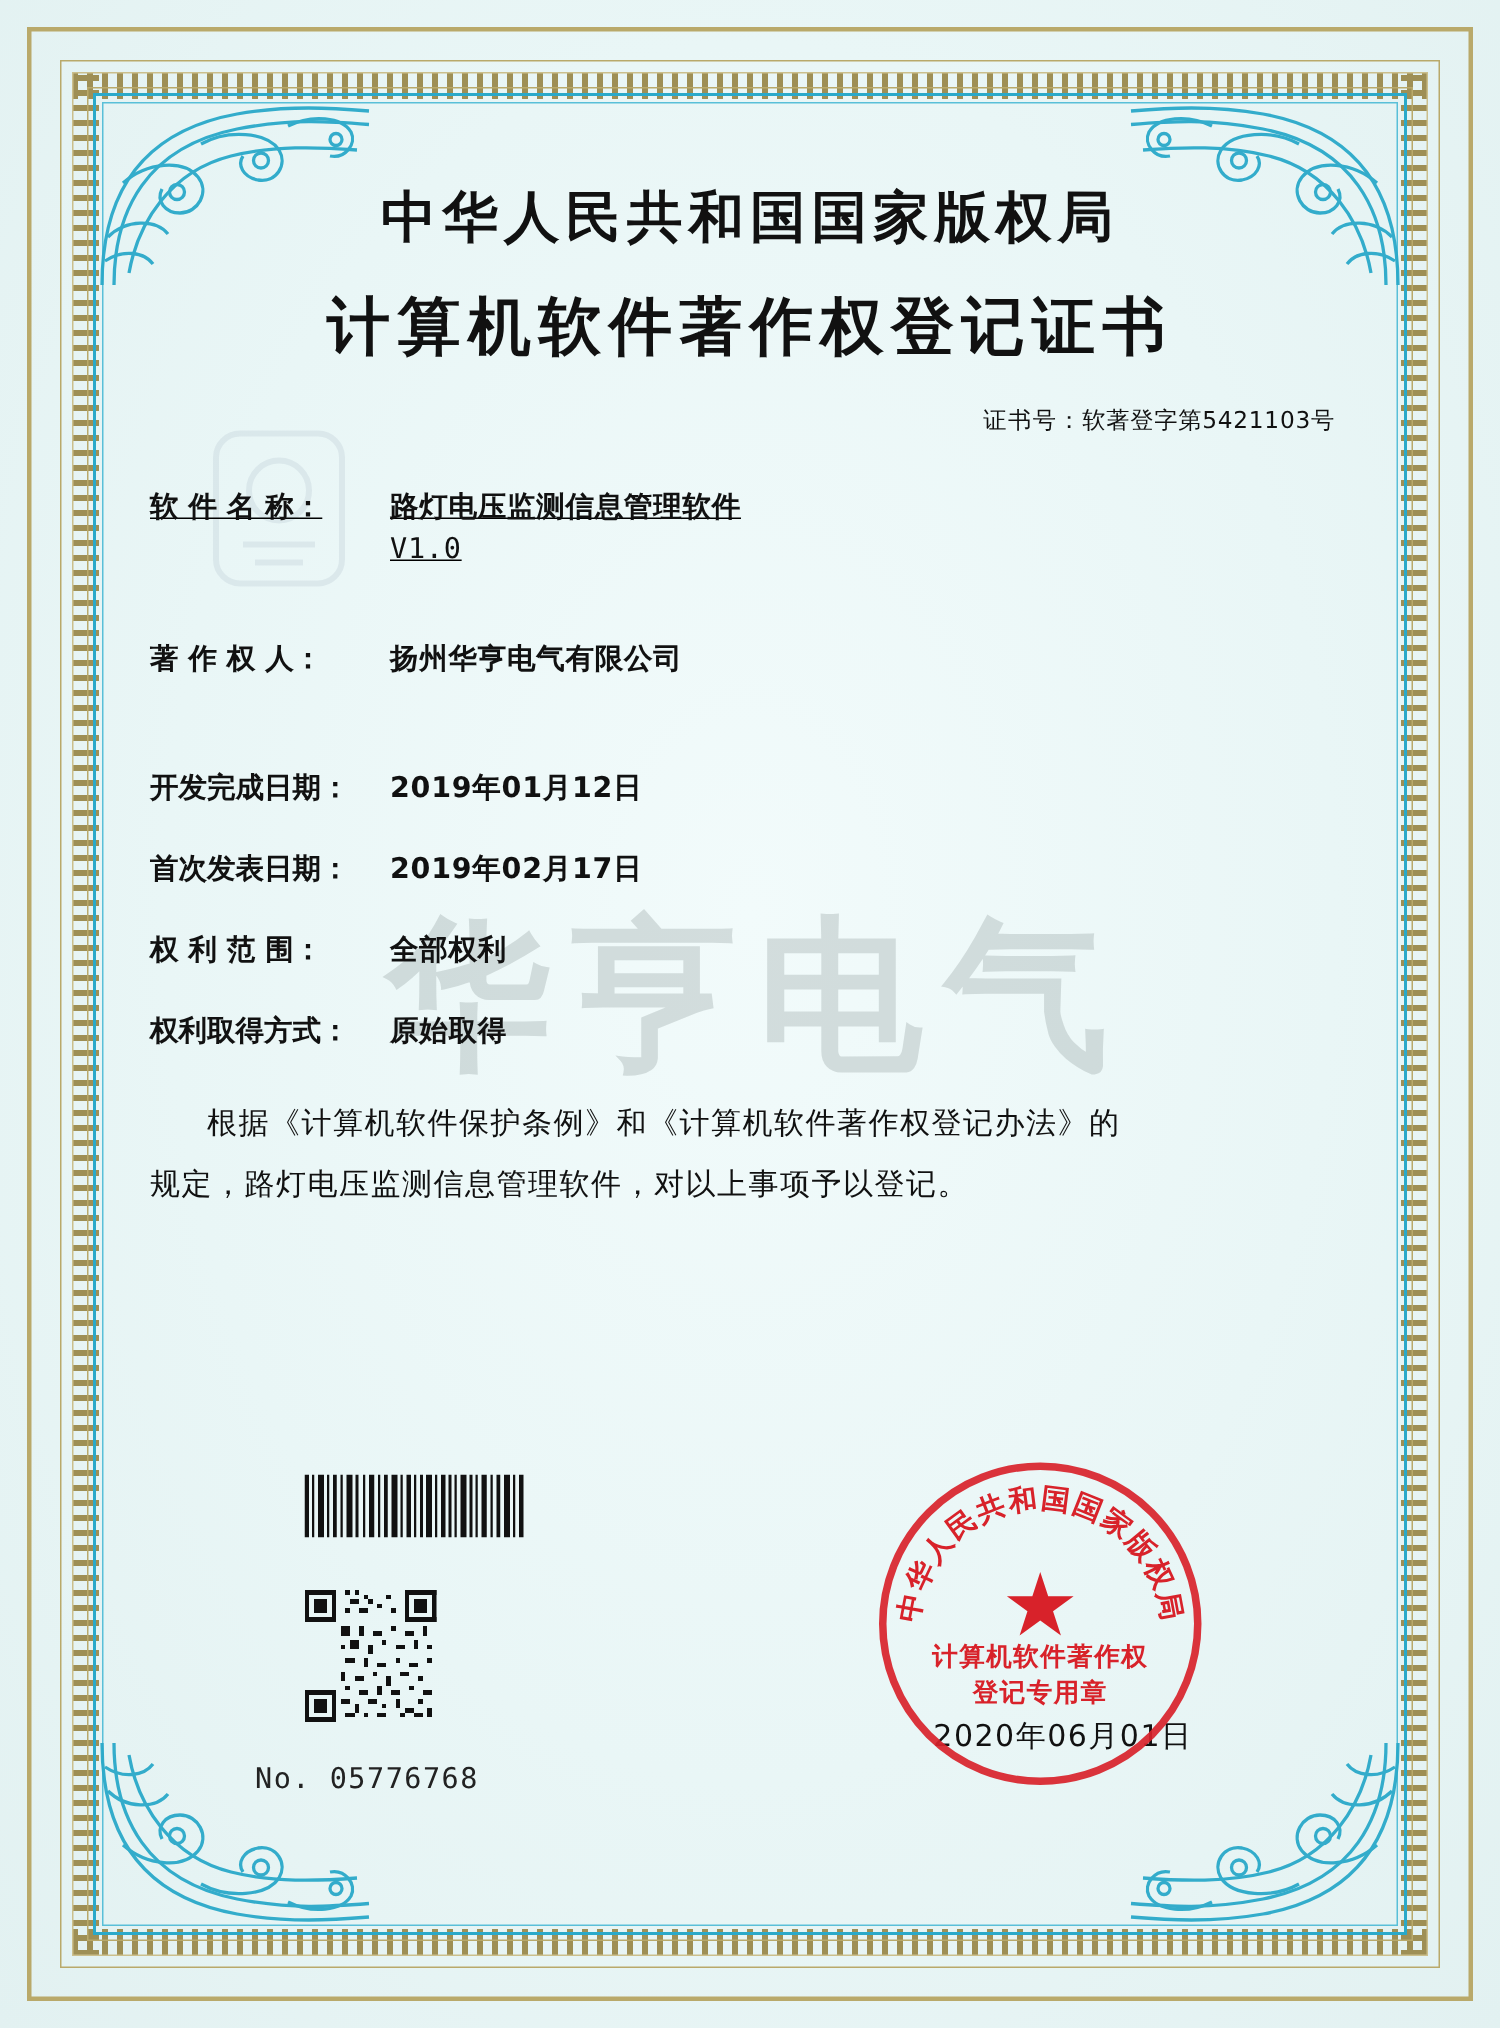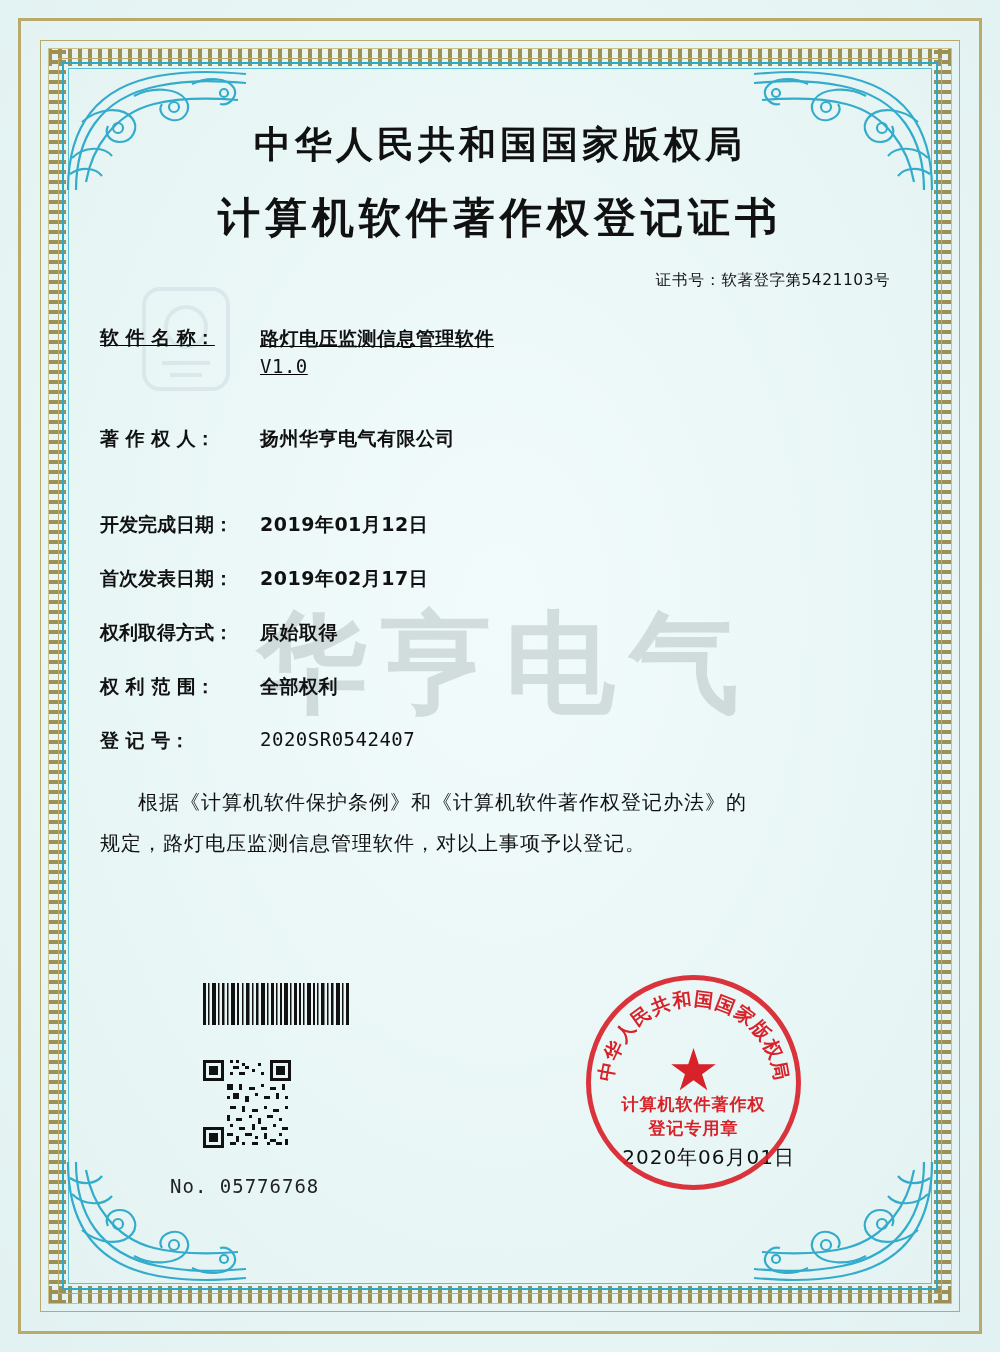--- a/index.html
+++ b/index.html
@@ -245,30 +245,26 @@
     <div class="block-dates">
       <div class="row">
         <div class="label">开发完成日期：</div>
         <div class="value">2019年01月12日</div>
       </div>
       <div class="row">
         <div class="label">首次发表日期：</div>
         <div class="value">2019年02月17日</div>
       </div>
       <div class="row">
+        <div class="label">权 利 范 围：</div>
+        <div class="value">全部权利</div>
+      </div>
+      <div class="row">
         <div class="label">权利取得方式：</div>
         <div class="value">原始取得</div>
-      </div>
-      <div class="row">
-        <div class="label">权 利 范 围：</div>
-        <div class="value">全部权利</div>
-      </div>
-      <div class="row">
-        <div class="label">登 记 号：</div>
-        <div class="value mono">2020SR0542407</div>
       </div>
     </div>
 
     <div class="para">
       <span class="indent"></span><span>根据《计算机软件保护条例》和《计算机软件著作权登记办法》的</span><br>
       <span>规定，路灯电压监测信息管理软件，对以上事项予以登记。</span>
     </div>
   </div>
 
   <svg class="barcode" viewBox="0 0 148 42" preserveAspectRatio="none">

